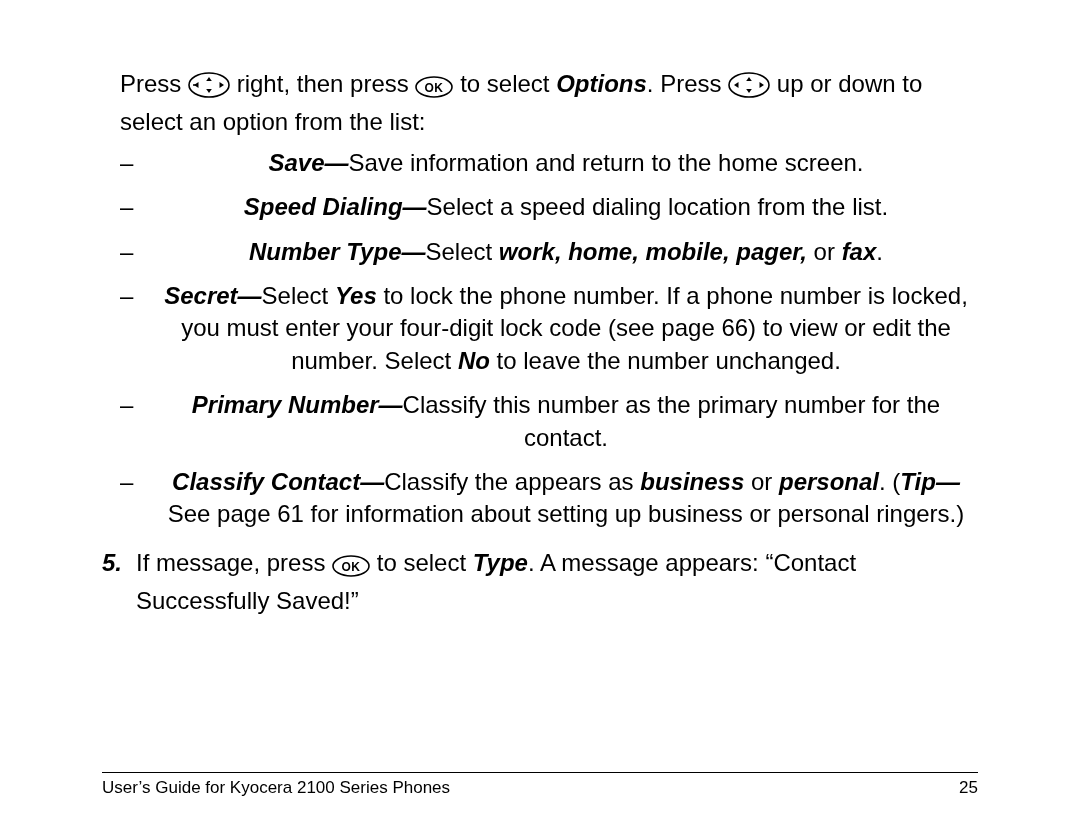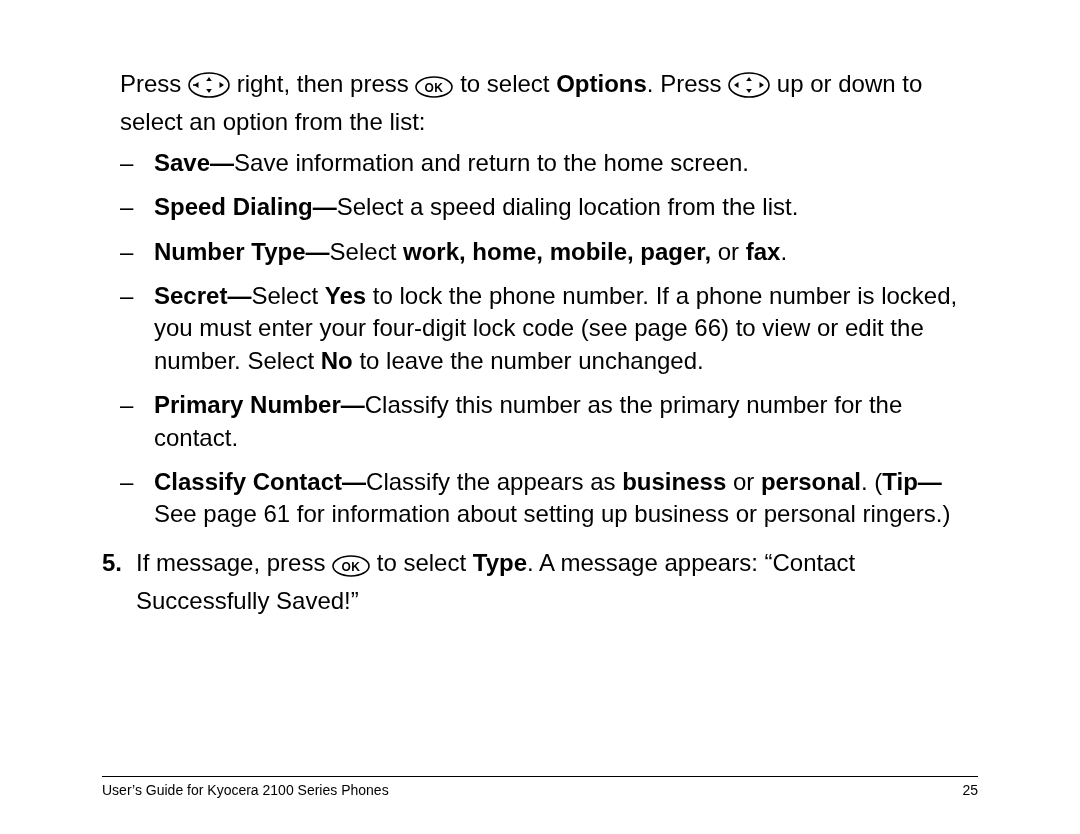--- a/index.html
+++ b/index.html
@@ -15,20 +15,21 @@
       position: relative;
     }
     .content { }
     .intro-para {
       margin: 4px 0 8px 18px;
       text-indent: 0;
     }
     .sublist {
       list-style: none;
       margin: 0 0 16px 18px;
+      text-align: center;
     }
     .sublist li {
       position: relative;
       padding-left: 34px;
       margin-bottom: 12px;
     }
     .sublist li::before {
       content: "–";
       position: absolute;
       left: 0;
@@ -37,41 +38,41 @@
     .numbered-item {
       position: relative;
       padding-left: 34px;
       margin-top: 2px;
     }
     .numbered-item .num {
       position: absolute;
       left: 0;
       top: 0;
     }
-    b { font-weight: 700; }
+    b { font-weight: 700; font-style: italic; }
     .icon-nav, .icon-ok {
       display: inline-block;
       vertical-align: -6px;
       text-align: center;
     }
     .footer {
       position: absolute;
       left: 102px;
       right: 102px;
       bottom: 34px;
     }
     .footer hr {
       border: 0;
       border-top: 1px solid #000;
       margin-bottom: 4px;
     }
     .footer-row {
       display: flex;
       justify-content: space-between;
-      font-size: 14px;
+      font-size: 17px;
     }
   </style>
 </head>
 <body>
 
 <div class="content">
 
   <p class="intro-para">
     <span>Press </span>
     <span class="icon-nav">

